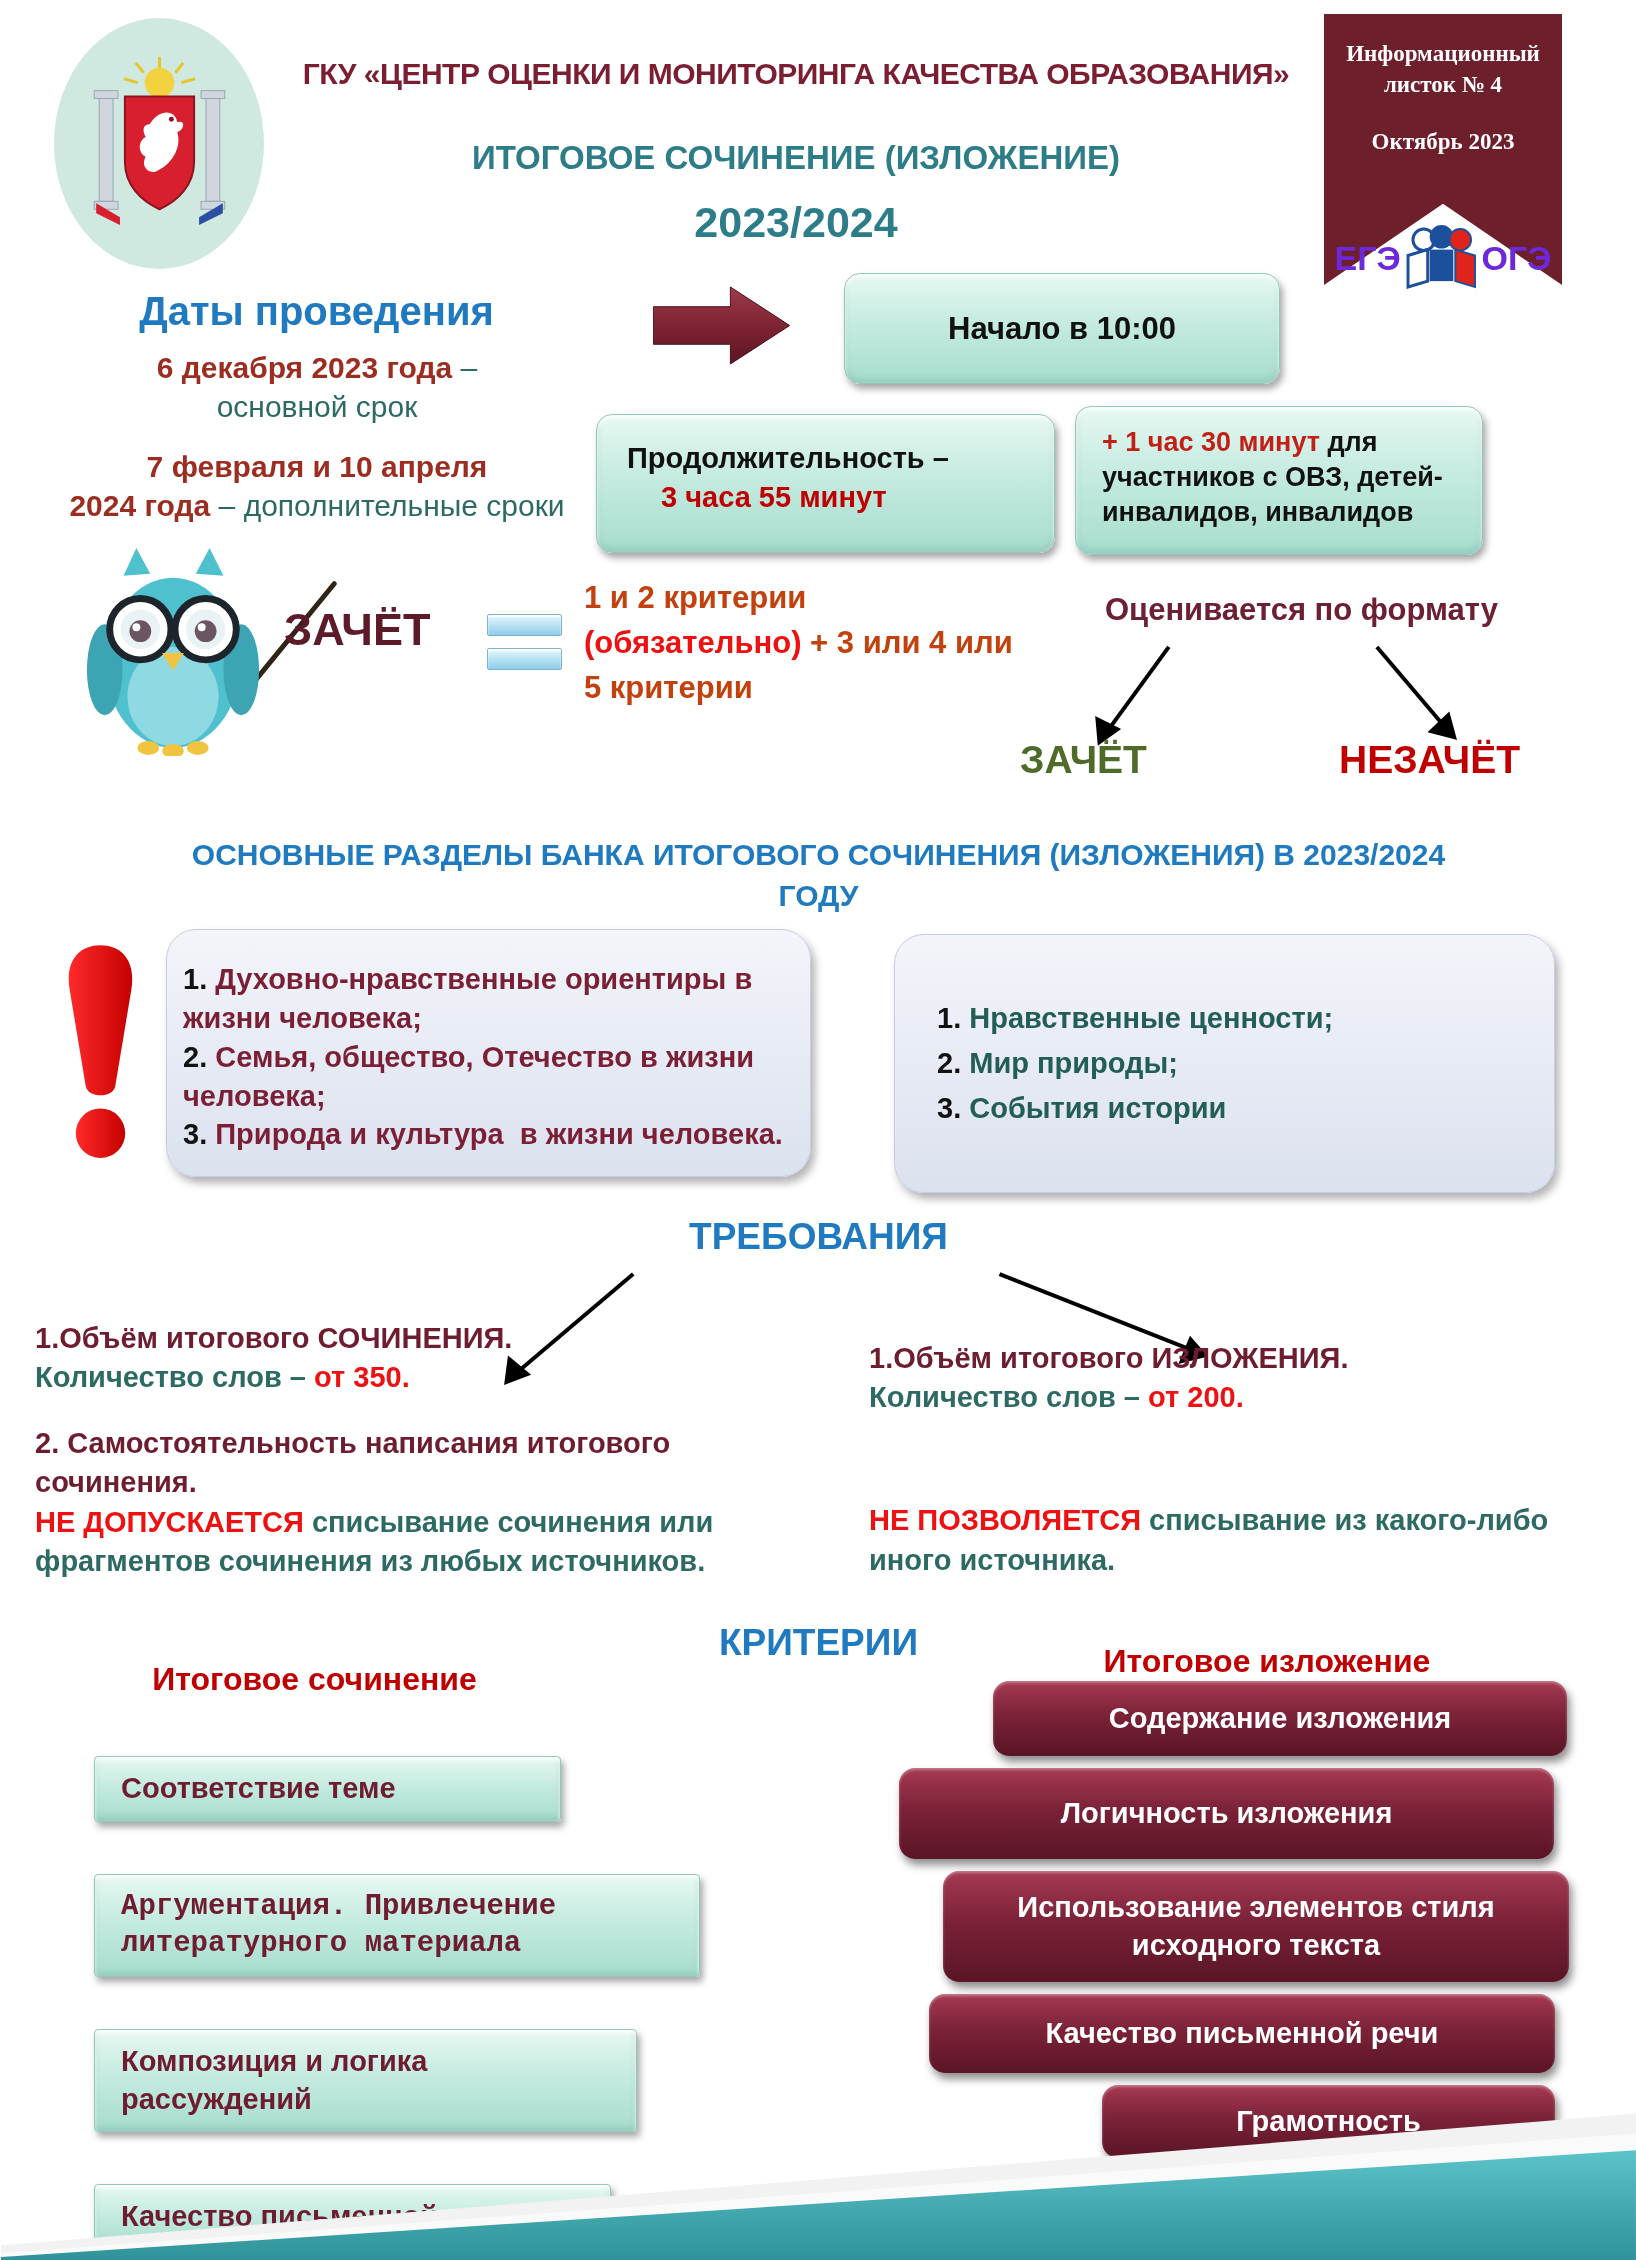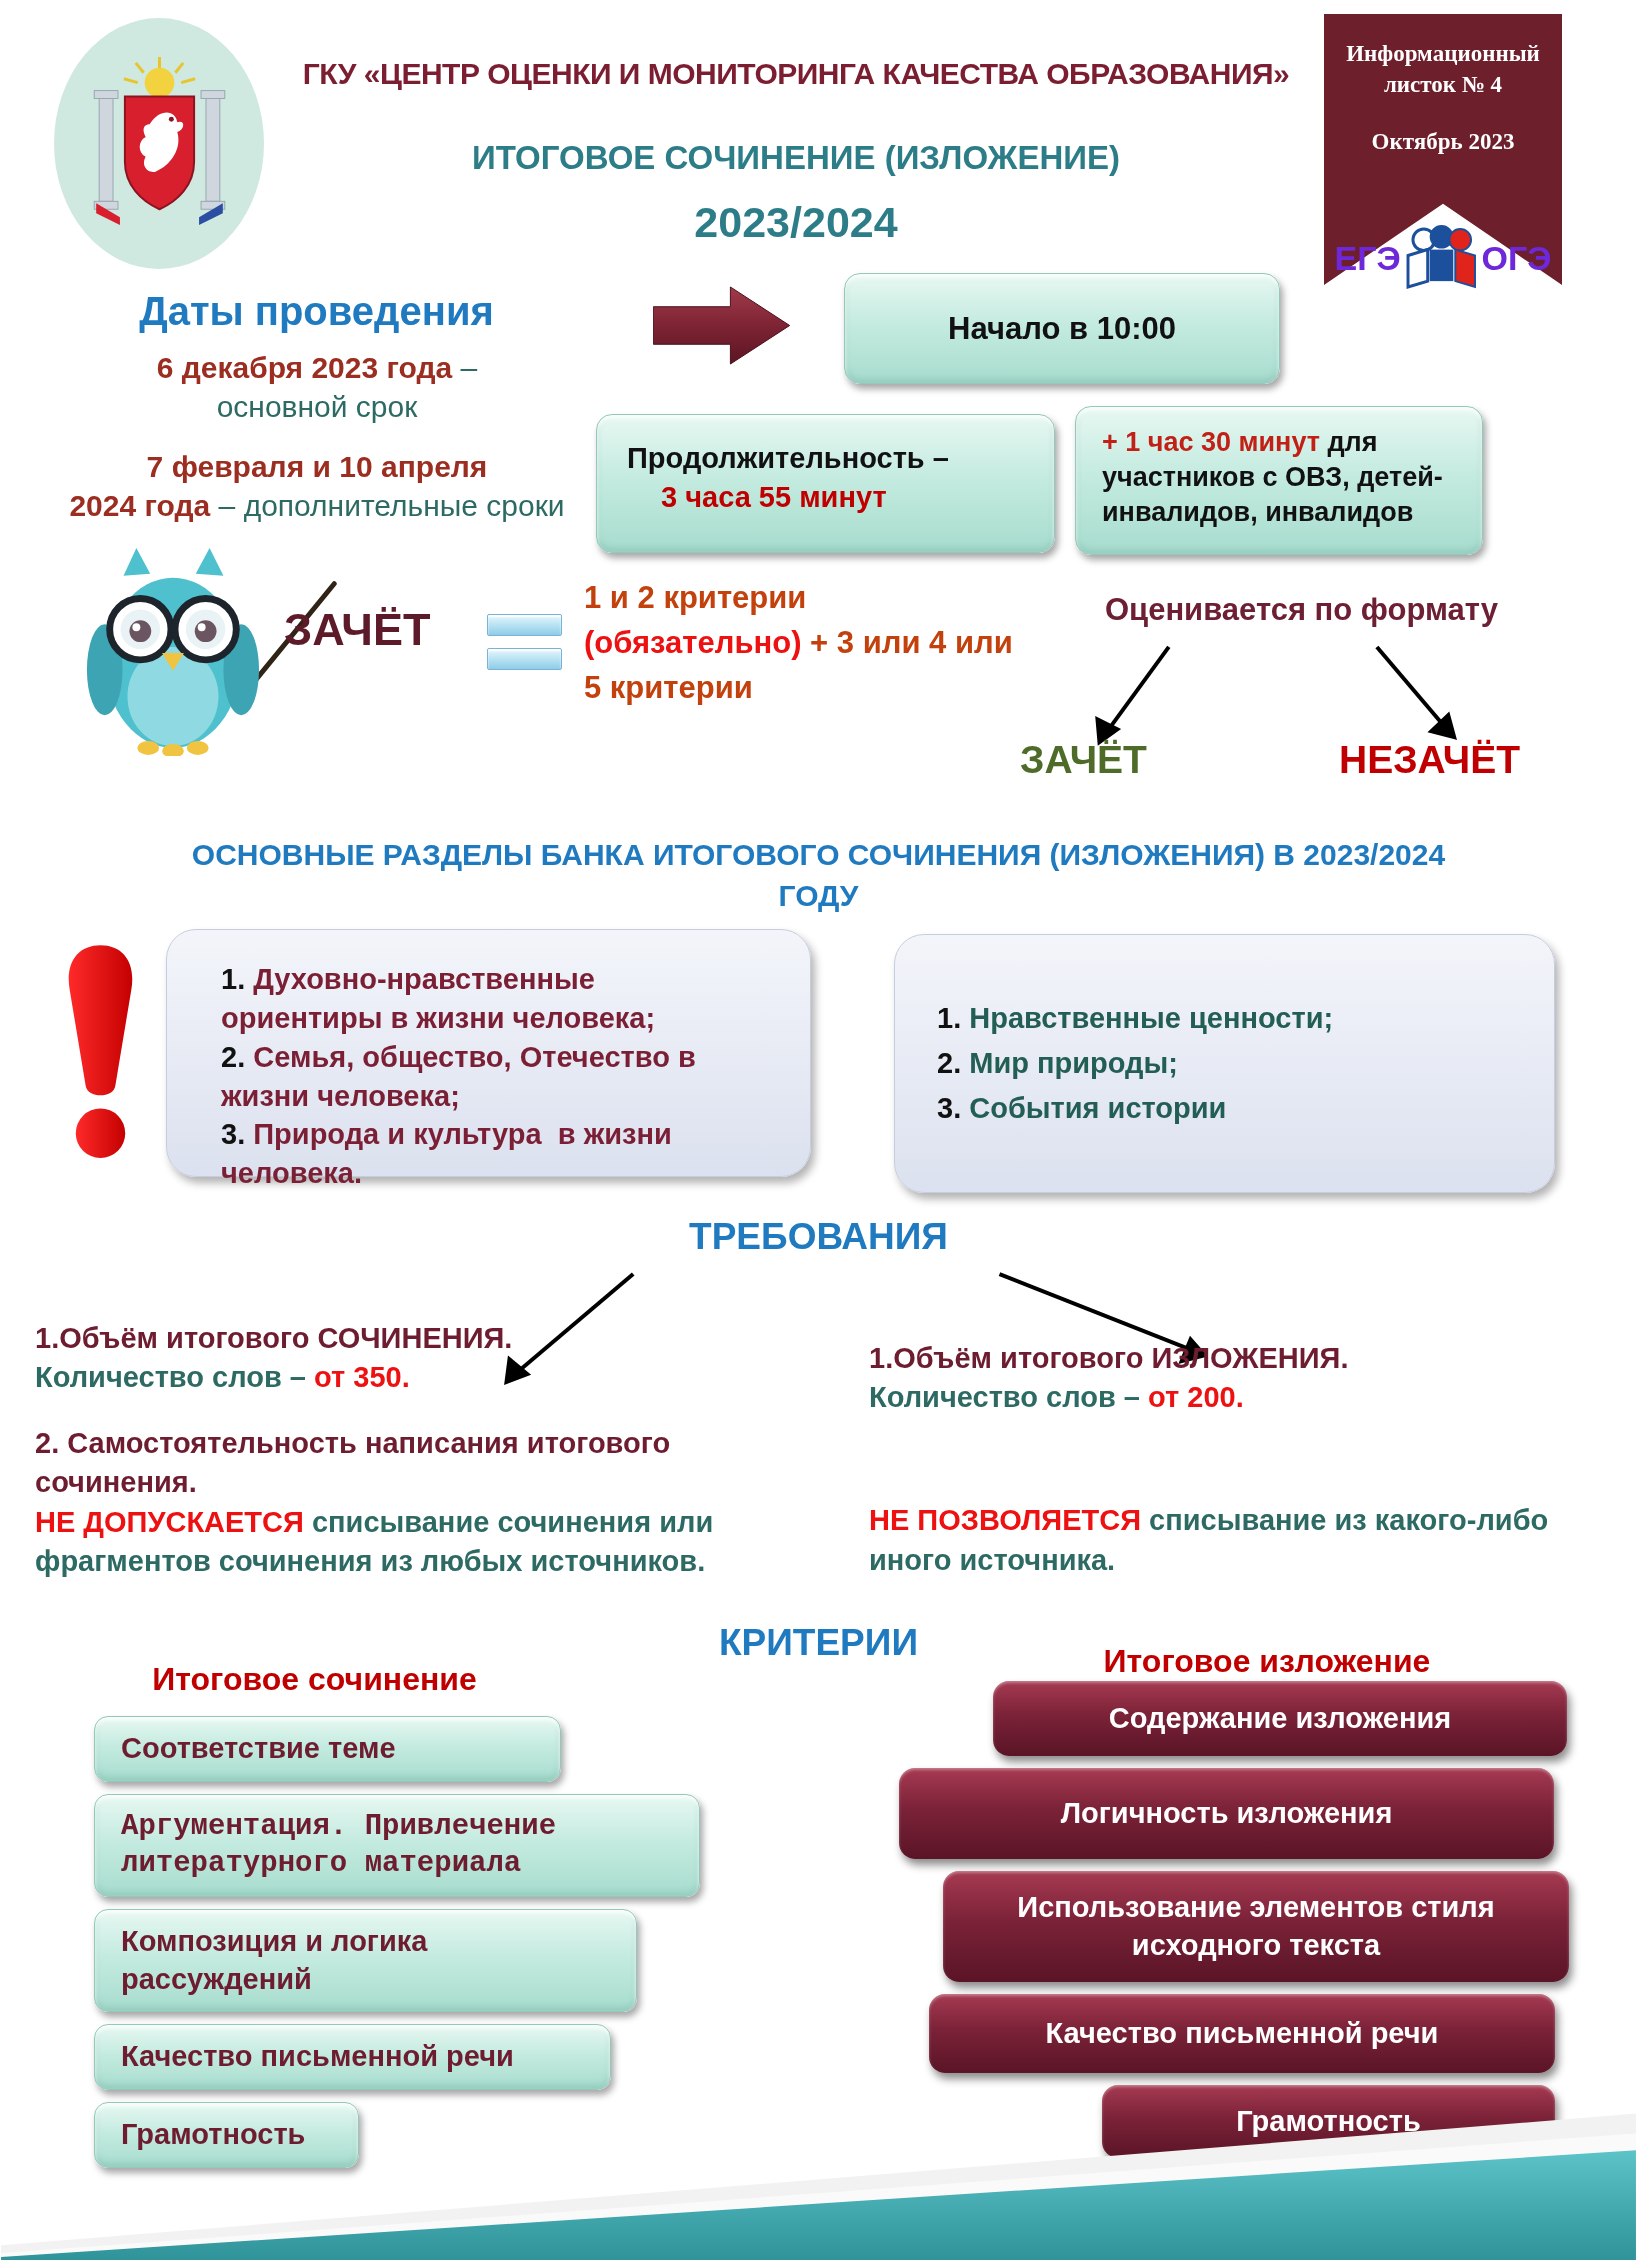--- a/index.html
+++ b/index.html
@@ -56,21 +56,21 @@
   .eq-red{color:#ee1111;}
   .fmt-h{left:1064px;top:592px;width:475px;font-size:31px;font-weight:800;color:#6d2033;}
   .pass{left:1020px;top:738px;font-size:39px;font-weight:800;color:#4e6b2a;}
   .fail{left:1339px;top:738px;font-size:39px;font-weight:800;color:#c00000;}
 
   .sect-h{left:40px;top:835px;width:1557px;font-size:30px;font-weight:800;color:#1f7ac0;line-height:1.35;}
 
   
   .lav{background:linear-gradient(180deg,#f3f5fa 0%,#dce1ef 100%);border:1px solid #c6cddf;border-radius:30px;
        box-shadow:4px 6px 9px rgba(0,0,0,0.3);box-sizing:border-box;}
-  .lav-l{left:166px;top:929px;width:645px;height:248px;padding:30px 54px;
+  .lav-l{left:166px;top:929px;width:645px;height:248px;padding:30px 16px;
          font-size:29px;font-weight:bold;color:#7b1f35;line-height:1.34;}
   .lav-r{left:894px;top:934px;width:661px;height:259px;padding:20px 42px;
          font-size:29px;font-weight:bold;color:#235e54;line-height:1.55;
          display:flex;flex-direction:column;justify-content:center;}
   .lav .num{color:#111;}
 
   .treb-h{left:40px;top:1216px;width:1557px;font-size:37px;font-weight:800;color:#1f7ac0;}
 
   .req{font-size:29px;font-weight:bold;line-height:1.36;}
   .req-l{left:35px;top:1319px;width:747px;}
@@ -80,21 +80,21 @@
   .req .t-red{color:#ee1111;}
   .req .p2{margin-top:26px;}
   .req-r .p2{margin-top:44px;}
 
   .krit-h{left:40px;top:1622px;width:1557px;font-size:37px;font-weight:800;color:#1f7ac0;}
   .crit-hl{left:94px;top:1661px;width:441px;font-size:32px;font-weight:800;color:#c00000;}
   .crit-hr{left:1064px;top:1643px;width:406px;font-size:32px;font-weight:800;color:#c00000;}
 
   .crit-left{left:94px;top:1716px;width:653px;display:flex;flex-direction:column;gap:12px;align-items:flex-start;}
   .crit-left .mint{box-sizing:border-box;padding:13px 26px;font-size:29px;font-weight:bold;color:#6e1d30;
-                   border-radius:14px;line-height:1.3;}
+                   border-radius:4px;line-height:1.3;margin-top:40px;}
   .cl1{width:467px;} .cl2{width:606px;font-family:Liberation Mono, monospace;} .cl3{width:543px;} .cl4{width:517px;} .cl5{width:265px;}
 
   .mar{background:linear-gradient(180deg,#a63a52 0%,#7b2238 45%,#5a1426 100%);
        border-radius:16px;color:#fff;font-size:29px;font-weight:bold;
        display:flex;align-items:center;justify-content:center;text-align:center;line-height:1.3;
        box-shadow:3px 6px 9px rgba(0,0,0,0.45), inset 0 2px 3px rgba(255,255,255,0.35);box-sizing:border-box;padding:6px 20px;}
   .cr1{left:993px;top:1681px;width:574px;height:75px;text-align:right;}
   .cr2{left:899px;top:1768px;width:655px;height:91px;}
   .cr3{left:943px;top:1871px;width:626px;height:111px;}
   .cr4{left:929px;top:1994px;width:626px;height:79px;}

